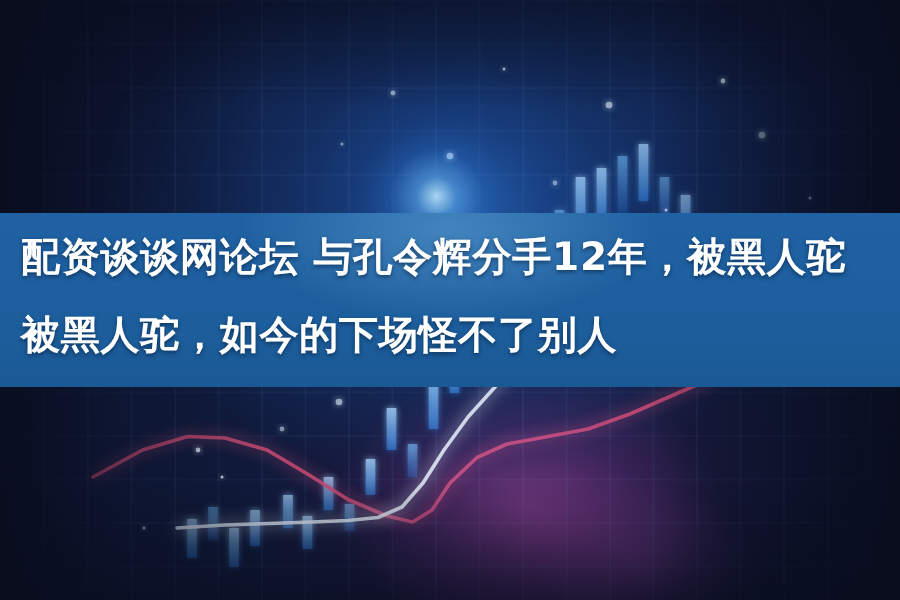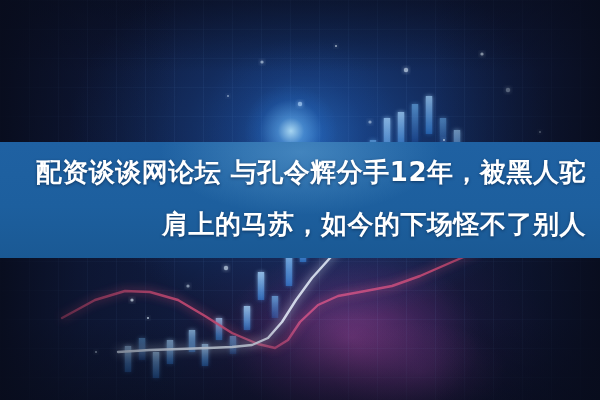--- a/index.html
+++ b/index.html
@@ -72,21 +72,21 @@
     left: 0; right: 0; top: 0;
     height: 100%;
     background: radial-gradient(ellipse 200px 90px at 300px 10px, rgba(150,215,255,0.30) 0%, rgba(120,190,255,0.0) 70%);
   }
 
   .headline {
     position: absolute;
     left: 0;
     right: 0;
     top: 146px;
-    text-align: right;
+    text-align: left;
     color: #ffffff;
     font-size: 26px;
     font-weight: 700;
     line-height: 52px;
     letter-spacing: 0.5px;
     padding: 0 14px;
     box-sizing: border-box;
     text-shadow: 0 1px 3px rgba(0,20,50,0.55);
   }
   .headline-line { display: block; white-space: nowrap; }
@@ -207,16 +207,16 @@
   </svg>
 
   <div class="layer bg-glow-core"></div>
   <div class="layer bg-glow-purple"></div>
   <div class="layer bg-vignette"></div>
 
   <div class="headline-band"></div>
 
   <div class="headline">
     <span class="headline-line">配资谈谈网论坛 与孔令辉分手12年，被黑人驼</span>
-    <span class="headline-line">肩上的马苏，如今的下场怪不了别人</span>
+    <span class="headline-line">被黑人驼，如今的下场怪不了别人</span>
   </div>
 
 </div>
 
 </body></html>

